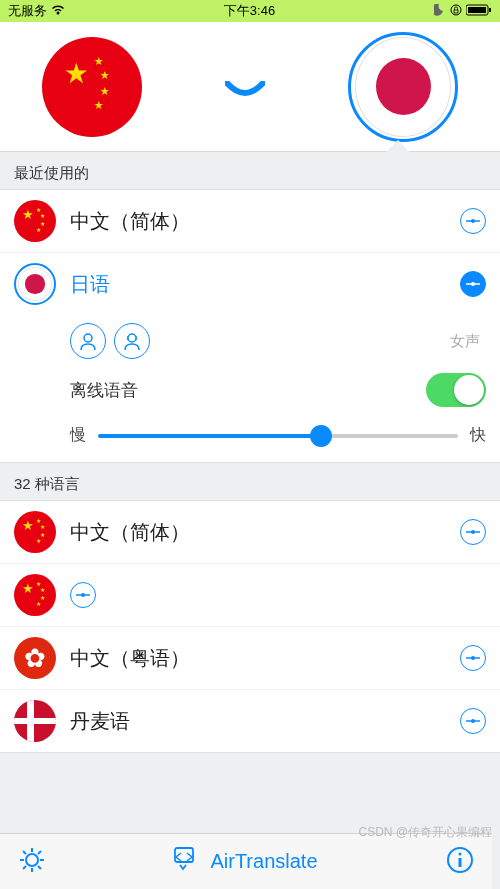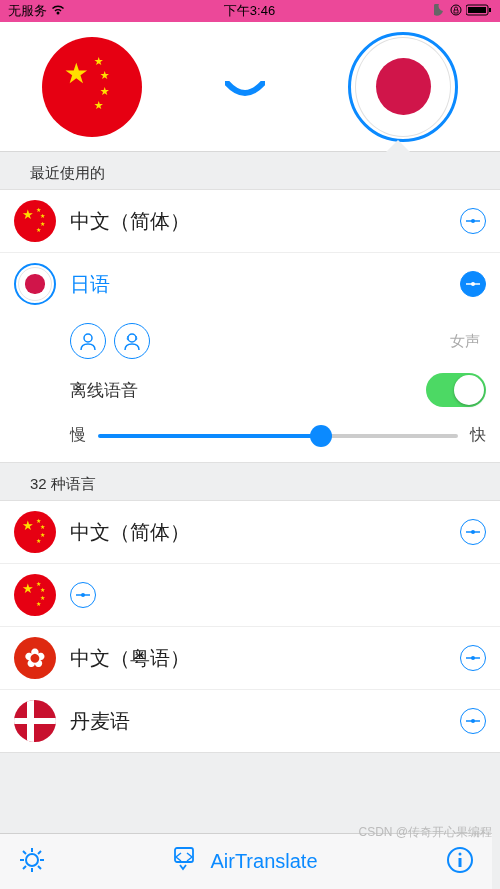--- a/index.html
+++ b/index.html
@@ -6,21 +6,21 @@
 body {
   width: 500px;
   height: 889px;
   font-family: -apple-system, "Helvetica Neue", sans-serif;
   background: #eeeff0;
   overflow: hidden;
   position: relative;
 }
 .status-bar {
   height: 22px;
-  background: #ec4899;
+  background: #bef264;
   display: flex;
   align-items: center;
   justify-content: space-between;
   padding: 0 8px;
   font-size: 13px;
 }
 .status-left, .status-right { display: flex; align-items: center; gap: 4px; }
 .header {
   background: #fff;
   height: 130px;
@@ -59,21 +59,21 @@
   position: absolute;
   bottom: -1px;
   width: 0; height: 0;
   border-left: 12px solid transparent;
   border-right: 12px solid transparent;
   border-bottom: 12px solid #eeeff0;
 }
 .sect-header {
   font-size: 15px;
   color: #333;
-  padding: 12px 30px 6px;
+  padding: 12px 14px 6px;
 }
 .list {
   background: #fff;
   border-top: 1px solid #e0e0e0;
   border-bottom: 1px solid #e0e0e0;
 }
 .row {
   display: flex;
   align-items: center;
   padding: 10px 14px;

